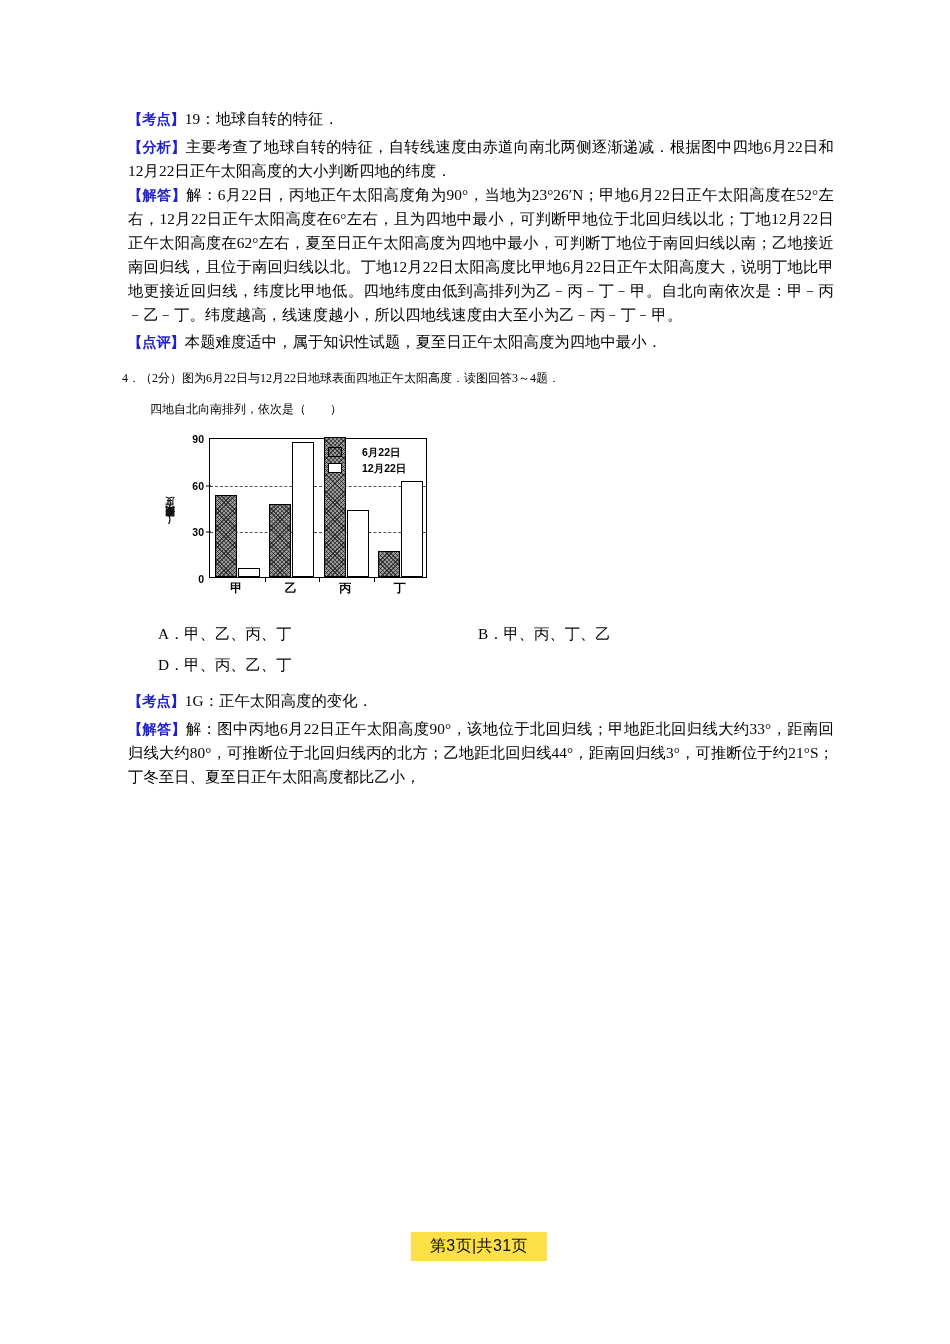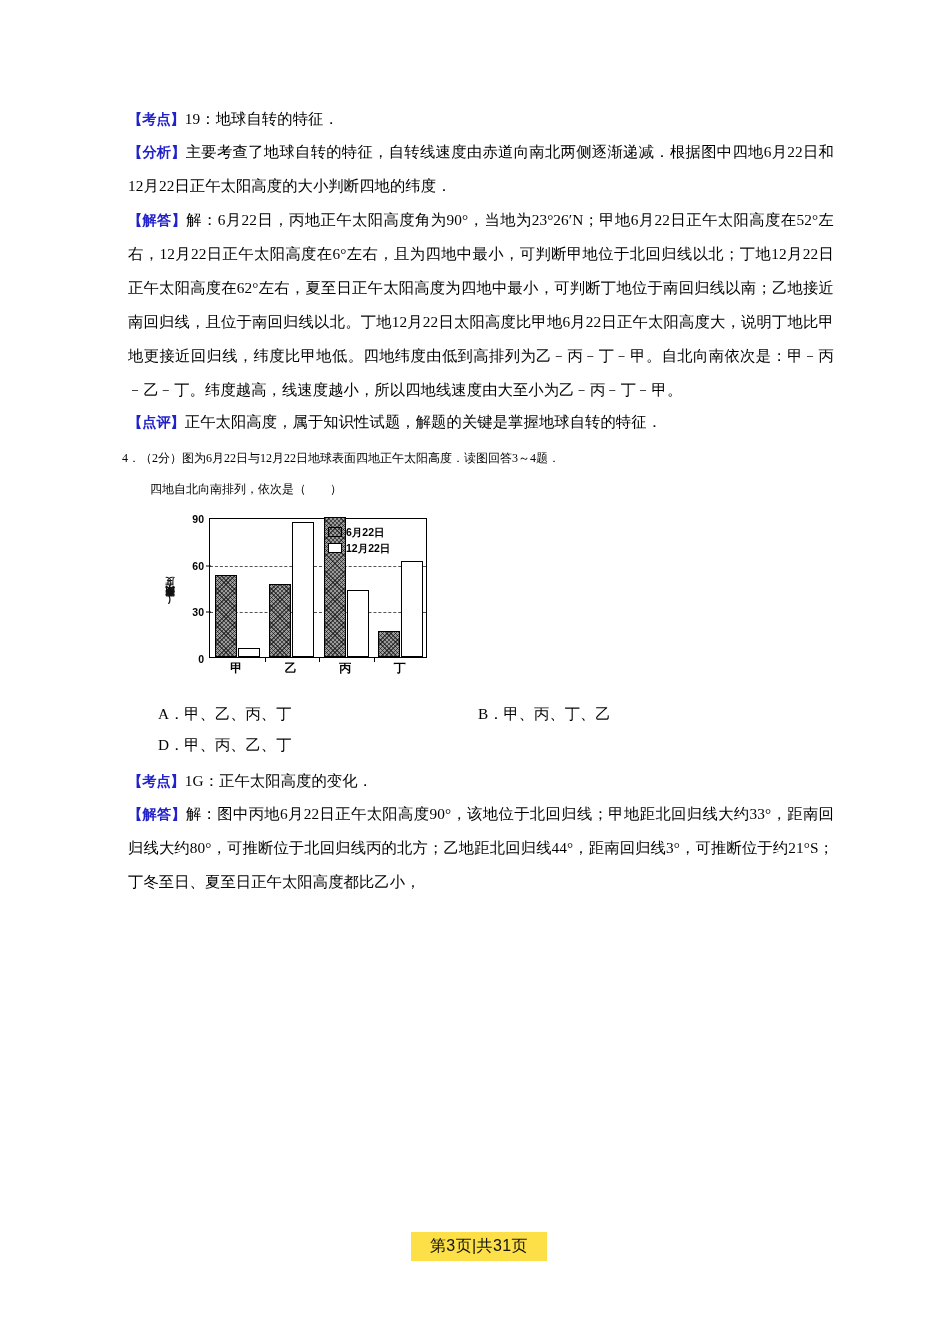--- a/index.html
+++ b/index.html
@@ -26,21 +26,21 @@
   .content {
     position: absolute;
     left: 128px;
     top: 104px;
     width: 706px;
   }
 
   
   .para {
     font-size: 15.3px;
-    line-height: 34px;
+    line-height: 24px;
     text-align: justify;
     text-justify: inter-ideograph;
     margin: 0 0 0 0;
     letter-spacing: 0.1px;
   }
   .tag {
     color: #2222cc;
     font-family: "Liberation Sans", "DejaVu Sans", sans-serif;
     font-size: 14.2px;
     font-weight: 600;
@@ -172,21 +172,21 @@
     top: 5px;
     font-size: 10.5px;
     font-weight: 700;
     font-family: "Liberation Sans", "DejaVu Sans", sans-serif;
     line-height: 16px;
     z-index: 5;
   }
   .legend-row {
     display: flex;
     align-items: center;
-    gap: 4px;
+    gap: 20px;
     white-space: nowrap;
   }
   .swatch {
     width: 14px;
     height: 10px;
     border: 1.2px solid #000;
     display: inline-block;
     flex: 0 0 auto;
   }
   .swatch.jun {
@@ -240,21 +240,21 @@
     <p class="para">
       <span class="tag">【分析】</span><span>主要考查了地球自转的特征，自转线速度由赤道向南北两侧逐渐递减．根据图中四地6月22日和12月22日正午太阳高度的大小判断四地的纬度．</span>
     </p>
 
     <p class="para">
       <span class="tag">【解答】</span><span>解：6月22日，丙地正午太阳高度角为90°，当地为23°26′N；甲地6月22日正午太阳高度在52°左右，12月22日正午太阳高度在6°左右，且为四地中最小，可判断甲地位于北回归线以北；丁地12月22日正午太阳高度在62°左右，夏至日正午太阳高度为四地中最小，可判断丁地位于南回归线以南；乙地接近南回归线，且位于南回归线以北。丁地12月22日太阳高度比甲地6月22日正午太阳高度大，说明丁地比甲地更接近回归线，纬度比甲地低。四地纬度由低到高排列为乙﹣丙﹣丁﹣甲。自北向南依次是：甲﹣丙﹣乙﹣丁。纬度越高，线速度越小，所以四地线速度由大至小为乙﹣丙﹣丁﹣甲。</span>
     </p>
 
 
     <p class="para short-line">
-      <span class="tag">【点评】</span><span>正午太阳高度，属于知识性试题，解题的关键是掌握地球自转的特征．</span>
+      <span class="tag">【点评】</span><span>本题难度适中，属于知识性试题，夏至日正午太阳高度为四地中最小．</span>
     </p>
 
     <div class="question">
       <span class="q-num-line"><span>4．</span><span>（2分）</span><span>图为6月22日与12月22日地球表面四地正午太阳高度．读图回答3～4题．</span></span>
       <span class="q-sub-line">四地自北向南排列，依次是（　　）</span>
     </div>
 
     <div class="figure-wrap">
       <div class="chart">
 

